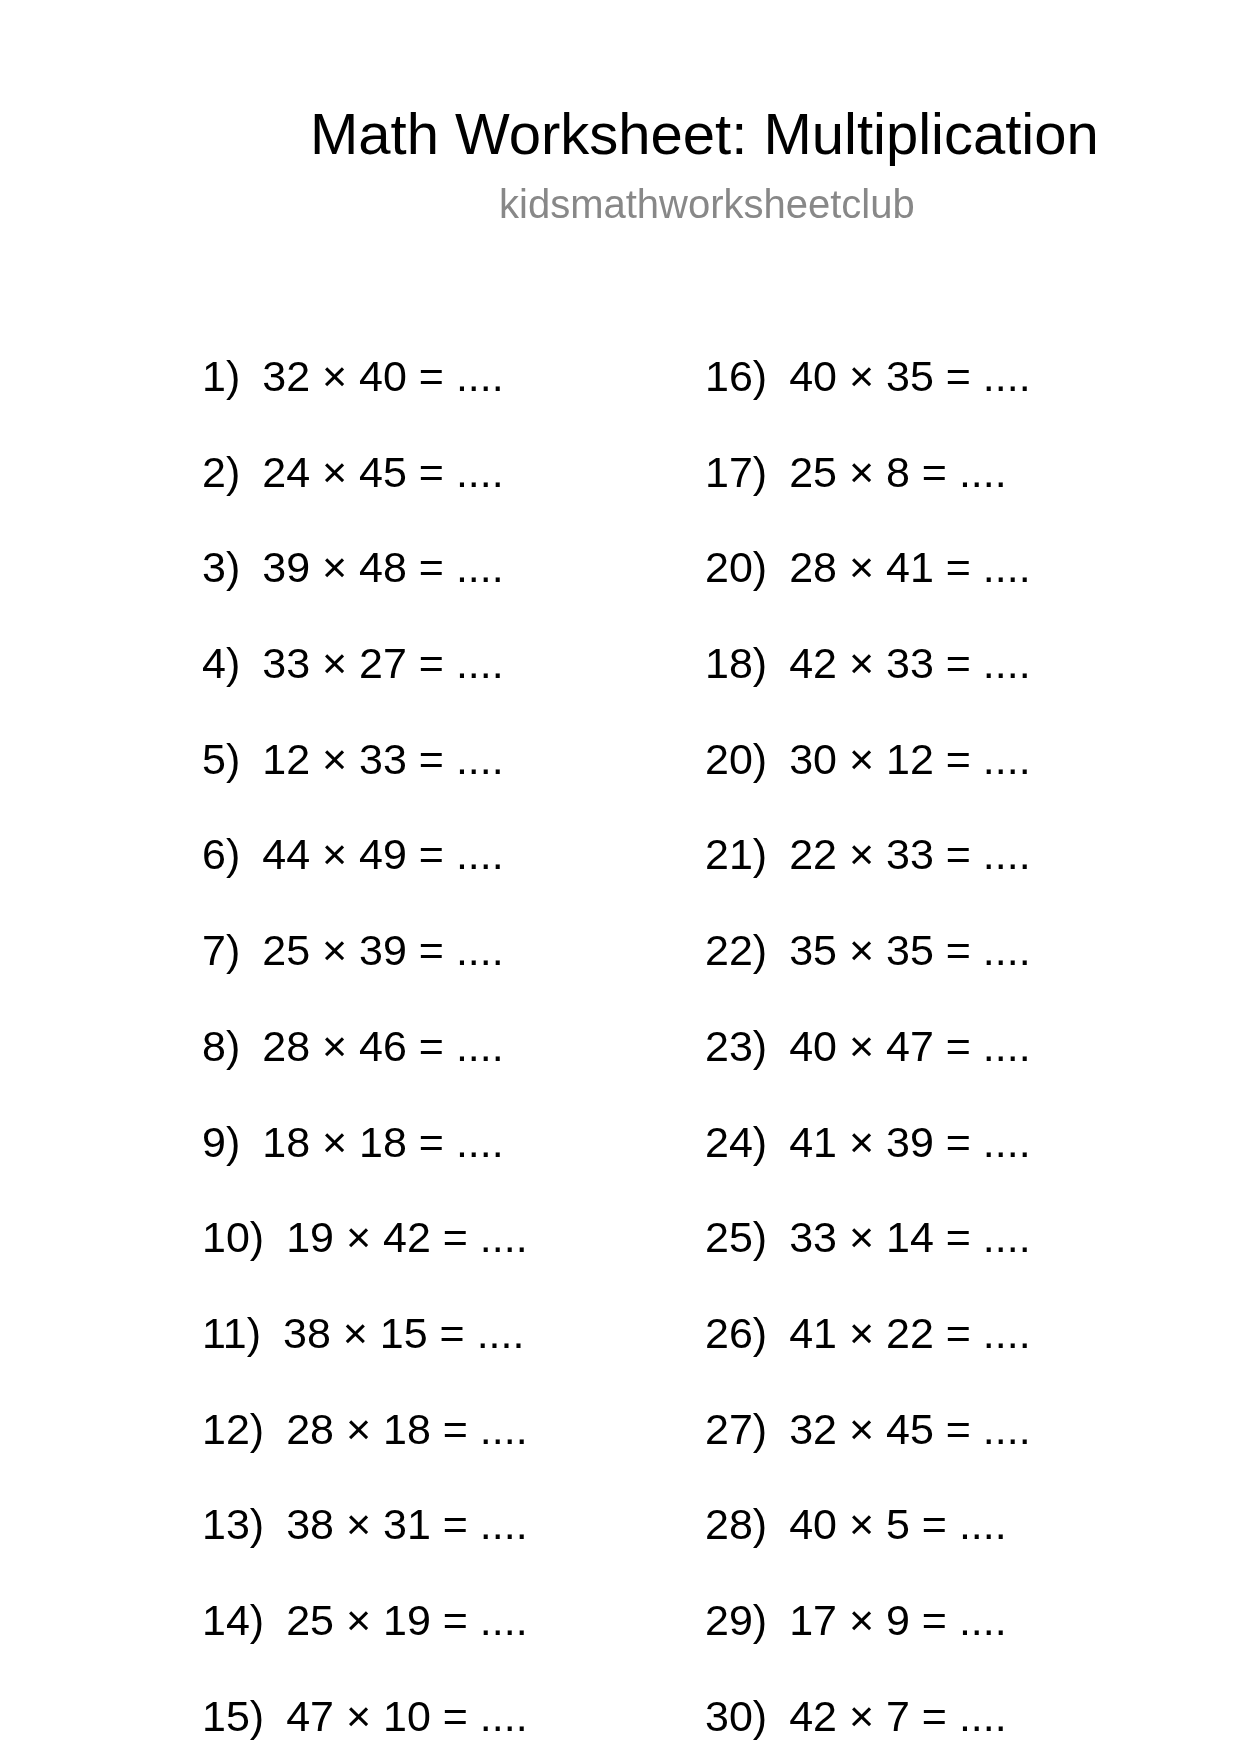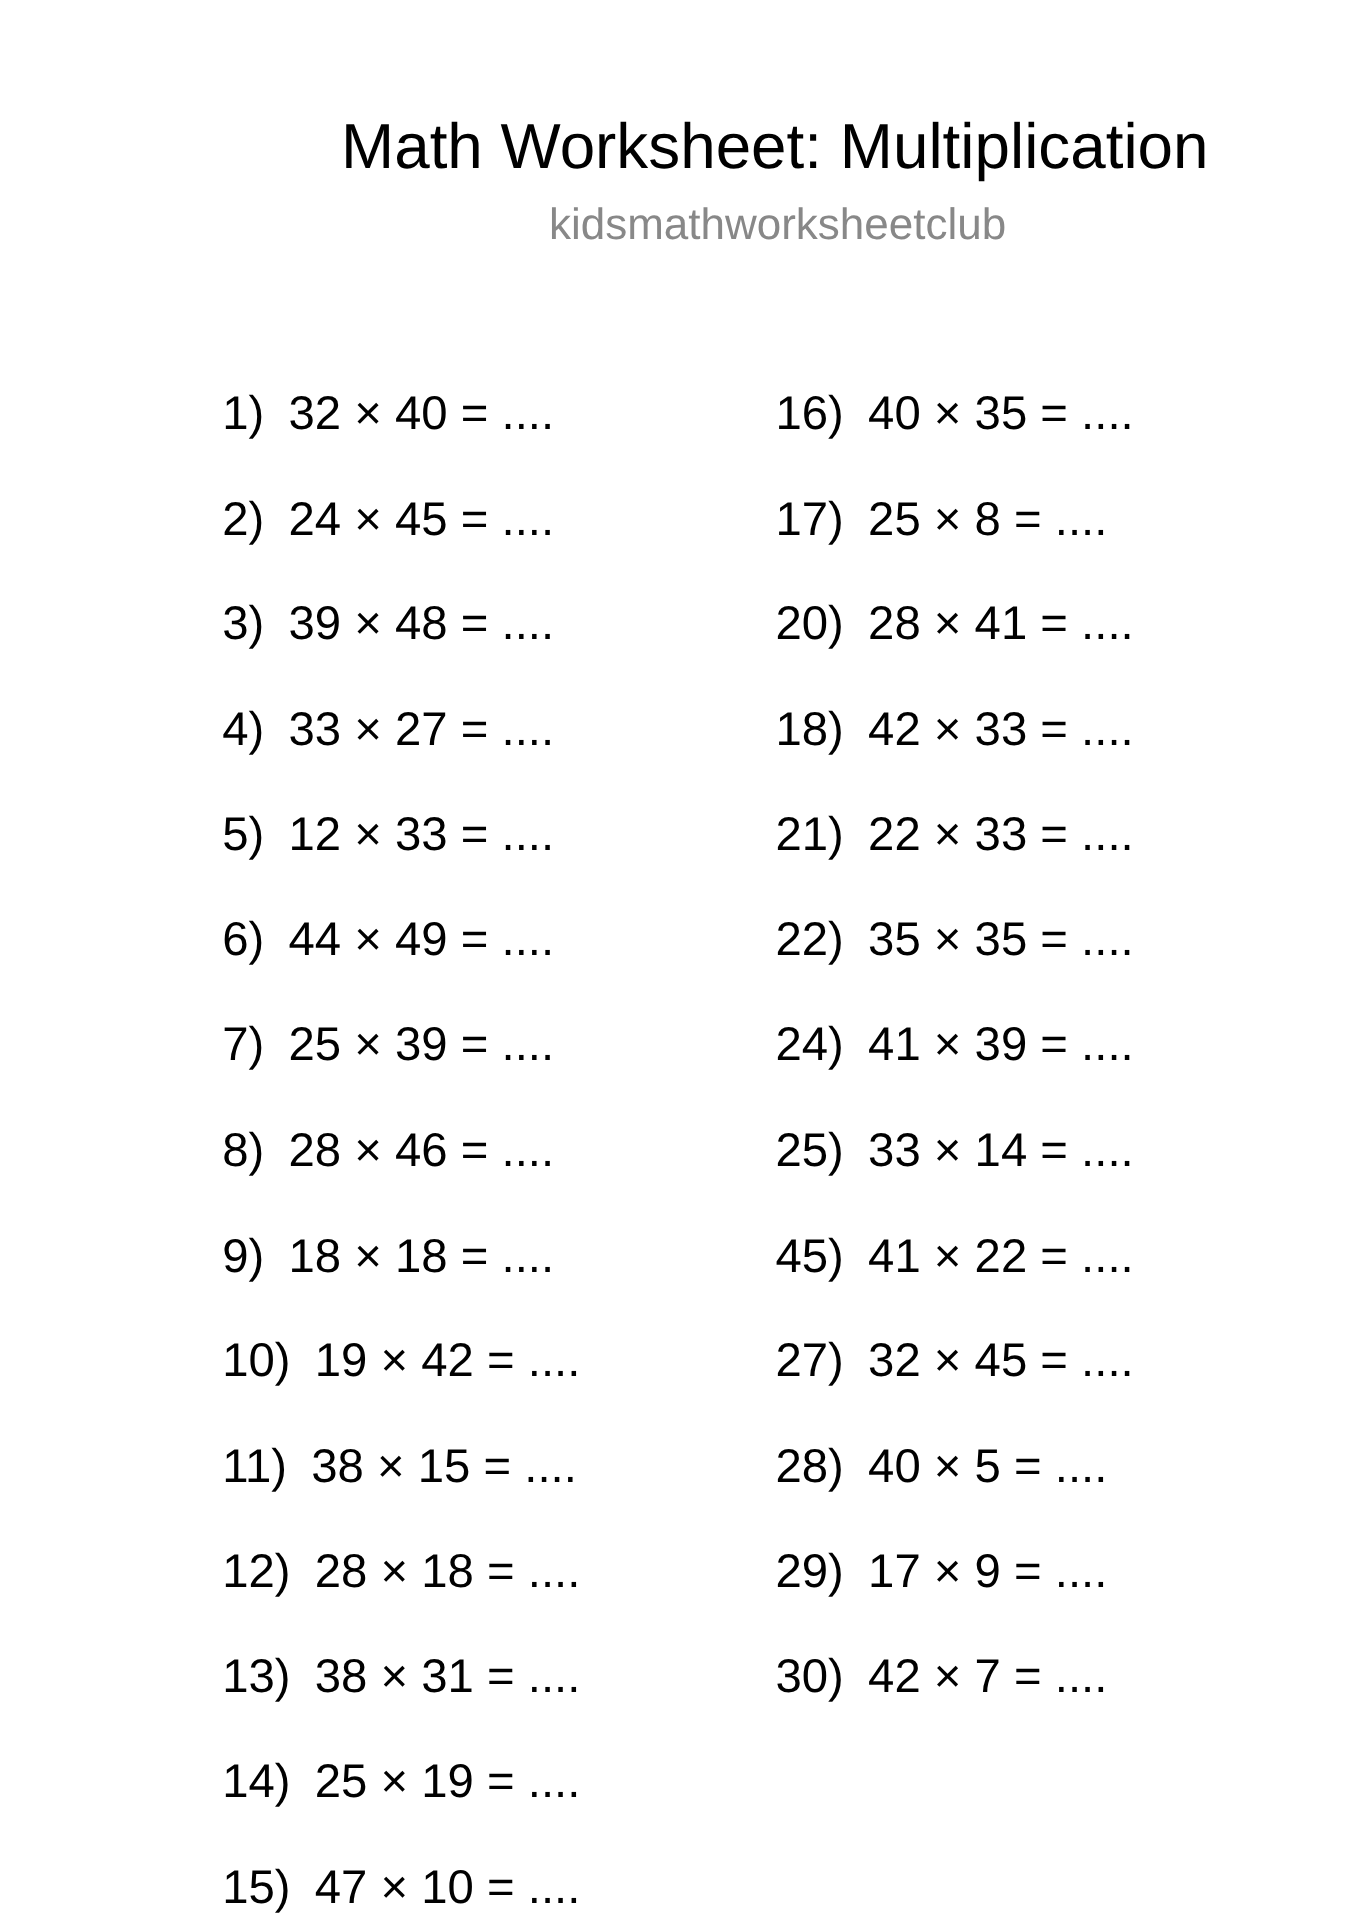--- a/index.html
+++ b/index.html
@@ -74,22 +74,24 @@
   <div class="problem"><span class="num">13)</span><span class="expr">38 × 31 = ....</span></div>
   <div class="problem"><span class="num">14)</span><span class="expr">25 × 19 = ....</span></div>
   <div class="problem"><span class="num">15)</span><span class="expr">47 × 10 = ....</span></div>
 </div>
 
 <div class="column col-right">
   <div class="problem"><span class="num">16)</span><span class="expr">40 × 35 = ....</span></div>
   <div class="problem"><span class="num">17)</span><span class="expr">25 × 8 = ....</span></div>
   <div class="problem"><span class="num">20)</span><span class="expr">28 × 41 = ....</span></div>
   <div class="problem"><span class="num">18)</span><span class="expr">42 × 33 = ....</span></div>
+  <div class="problem"><span class="num">20)</span><span class="expr">30 × 12 = ....</span></div>
   <div class="problem"><span class="num">21)</span><span class="expr">22 × 33 = ....</span></div>
   <div class="problem"><span class="num">22)</span><span class="expr">35 × 35 = ....</span></div>
+  <div class="problem"><span class="num">23)</span><span class="expr">40 × 47 = ....</span></div>
   <div class="problem"><span class="num">24)</span><span class="expr">41 × 39 = ....</span></div>
   <div class="problem"><span class="num">25)</span><span class="expr">33 × 14 = ....</span></div>
-  <div class="problem"><span class="num">45)</span><span class="expr">41 × 22 = ....</span></div>
+  <div class="problem"><span class="num">26)</span><span class="expr">41 × 22 = ....</span></div>
   <div class="problem"><span class="num">27)</span><span class="expr">32 × 45 = ....</span></div>
   <div class="problem"><span class="num">28)</span><span class="expr">40 × 5 = ....</span></div>
   <div class="problem"><span class="num">29)</span><span class="expr">17 × 9 = ....</span></div>
   <div class="problem"><span class="num">30)</span><span class="expr">42 × 7 = ....</span></div>
 </div>
 
 </body></html>

